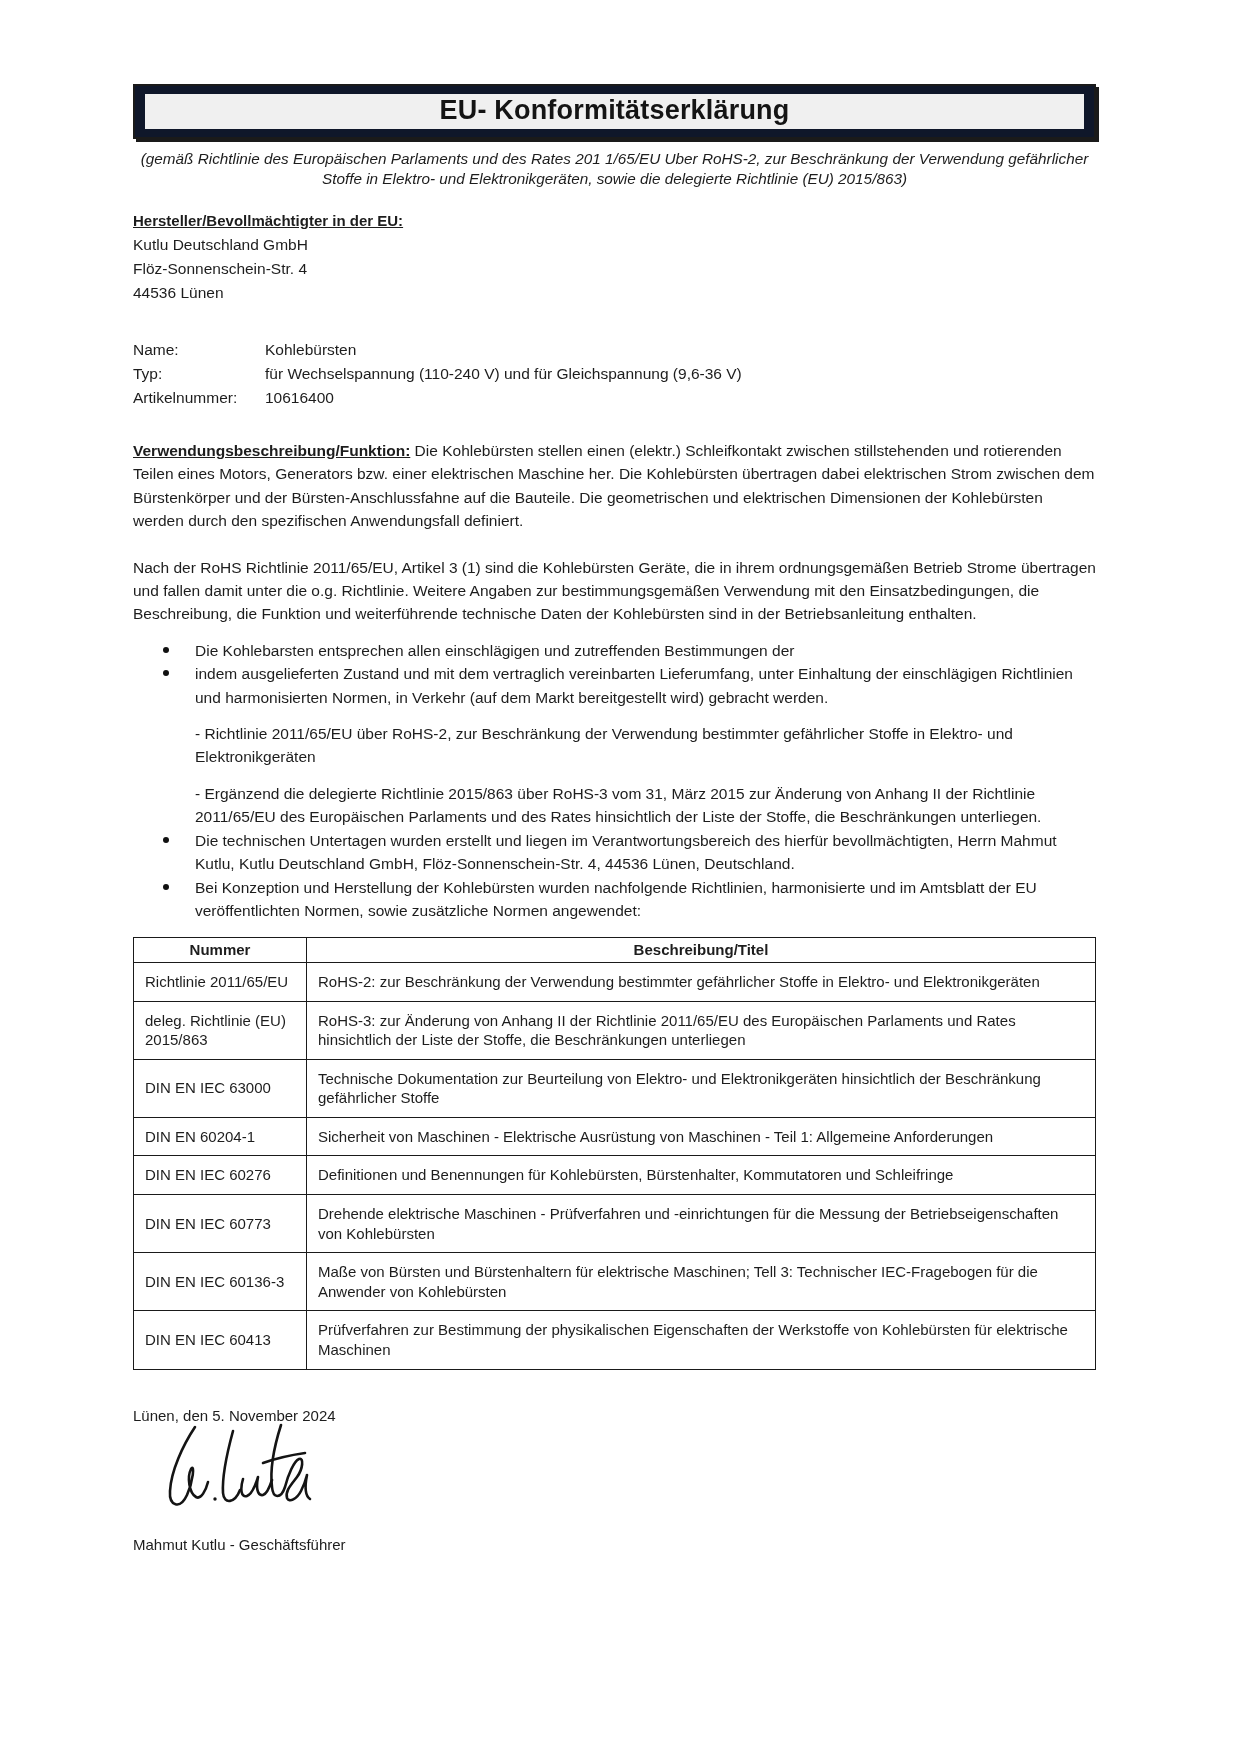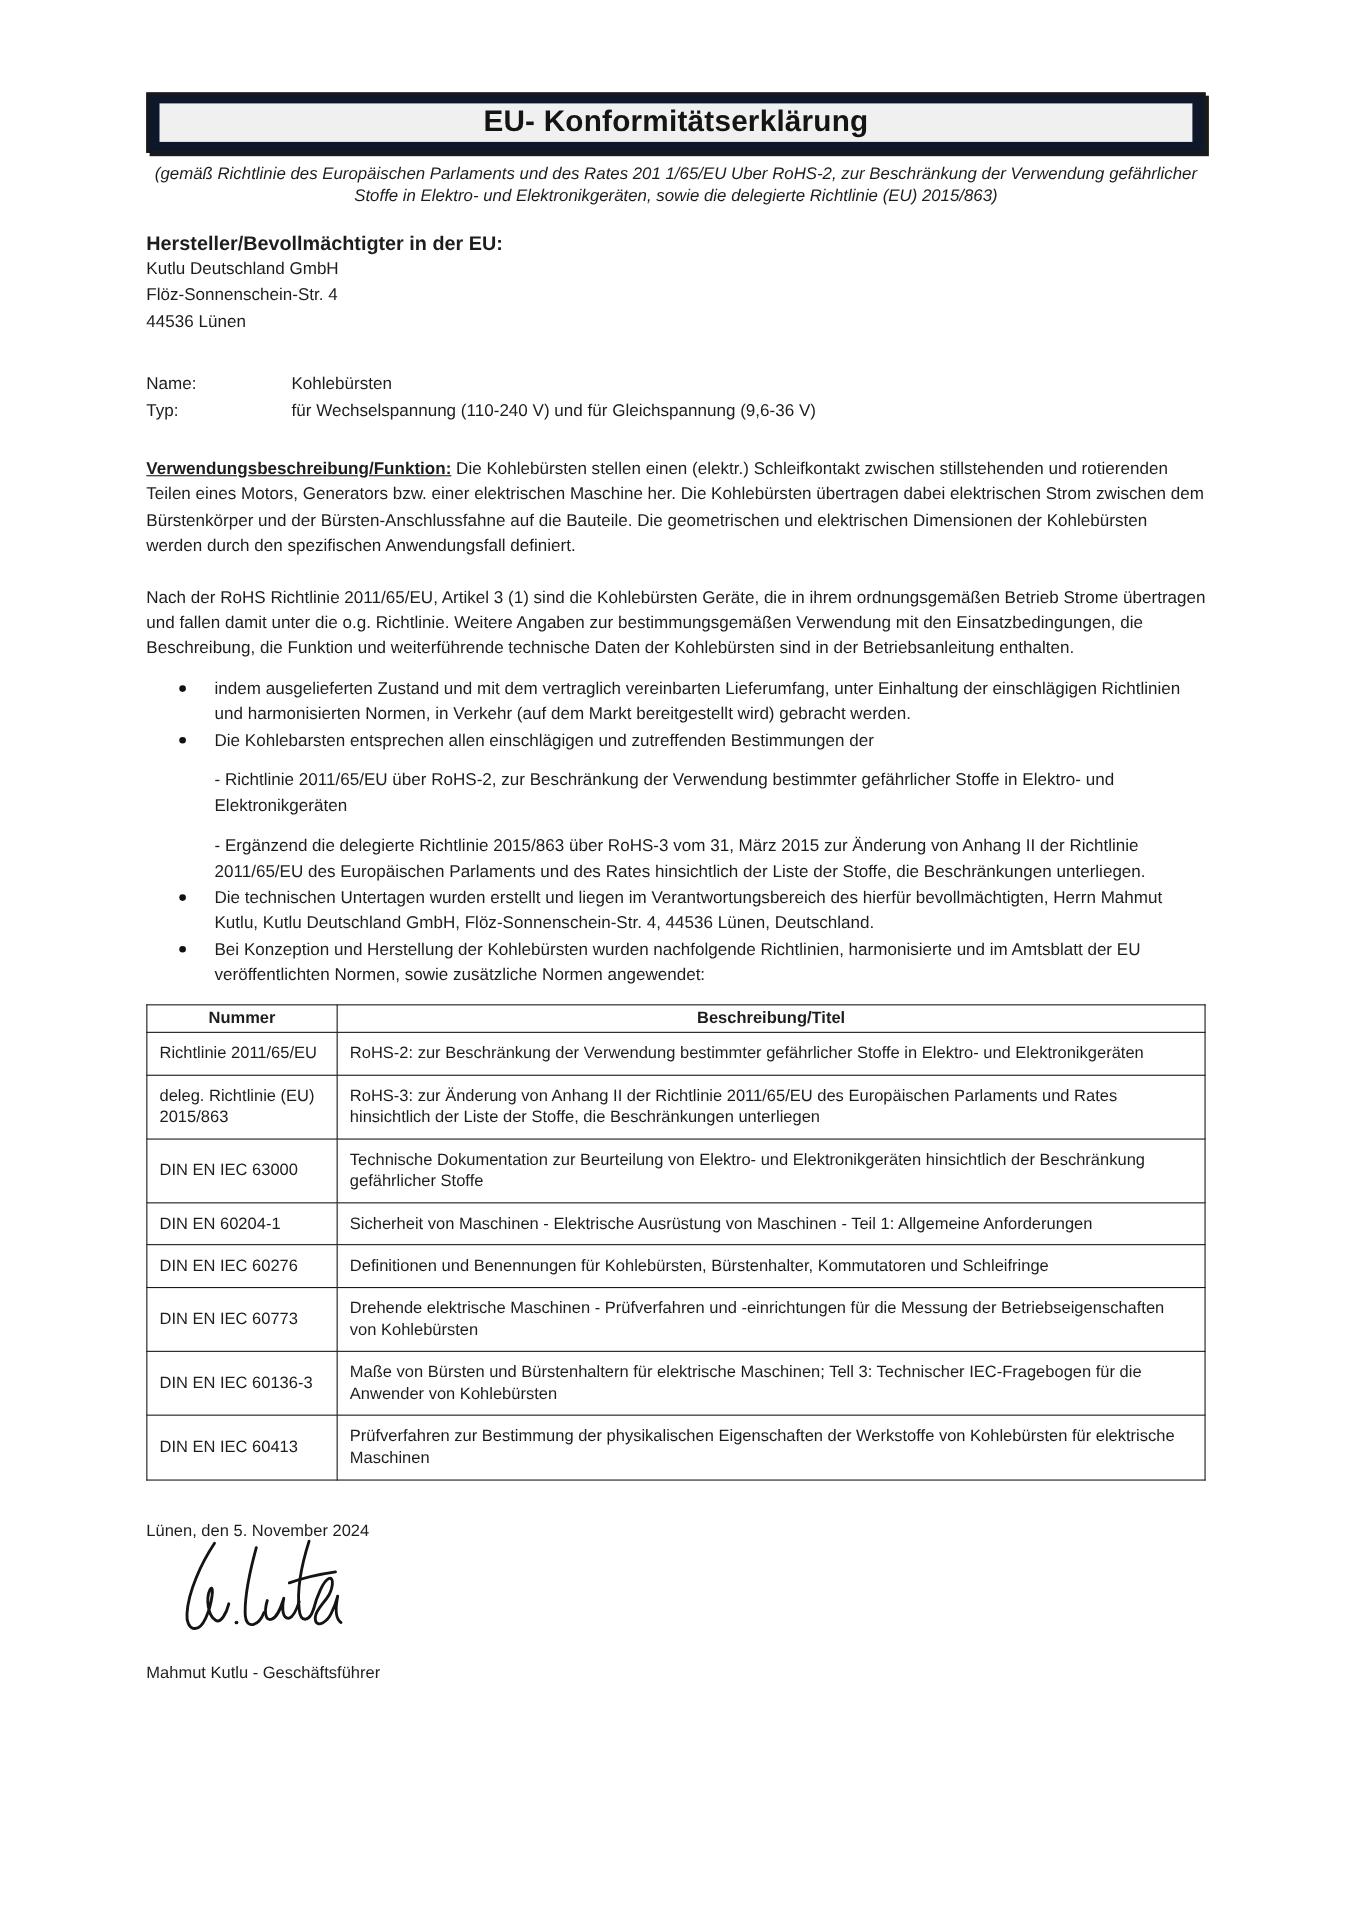--- a/index.html
+++ b/index.html
@@ -30,22 +30,23 @@
   .subtitle {
     margin-top:10px;
     text-align:center;
     font-size:15.3px;
     line-height:20px;
     font-style:italic;
   }
 
   .section-heading {
     margin-top:20px;
-    font-size:18px;
+    font-size:15px;
     font-weight:bold;
+    text-decoration:underline;
     line-height:24px;
   }
   .addr-line { font-size:15.5px; line-height:24px; }
 
   .kv-block { margin-top:10px; }
   .kv-row { display:flex; font-size:15.5px; line-height:24px; }
   .kv-row .k { width:132px; flex:0 0 132px; }
   .kv-row .v { flex:1; }
 
   p.body-par { margin-top:23px; font-size:15.5px; line-height:23.4px; text-align:left; }
@@ -102,36 +103,40 @@
 
   <div class="kv-block" style="margin-top:33px;">
     <div class="kv-row">
       <span class="k">Name:</span>
       <span class="v">Kohlebürsten</span>
     </div>
     <div class="kv-row">
       <span class="k">Typ:</span>
       <span class="v">für Wechselspannung (110-240 V) und für Gleichspannung (9,6-36 V)</span>
     </div>
+    <div class="kv-row">
+      <span class="k">Artikelnummer:</span>
+      <span class="v">10616400</span>
+    </div>
   </div>
 
   <p class="body-par" style="margin-top:29px;"><span class="lead-bold">Verwendungsbeschreibung/Funktion:</span><span> Die Kohlebürsten stellen einen (elektr.) Schleifkontakt zwischen stillstehenden und rotierenden Teilen eines Motors, Generators bzw. einer elektrischen Maschine her. Die Kohlebürsten übertragen dabei elektrischen Strom zwischen dem Bürstenkörper und der Bürsten-Anschlussfahne auf die Bauteile. Die geometrischen und elektrischen Dimensionen der Kohlebürsten werden durch den spezifischen Anwendungsfall definiert.</span></p>
 
   <p class="body-par">Nach der RoHS Richtlinie 2011/65/EU, Artikel 3 (1) sind die Kohlebürsten Geräte, die in ihrem ordnungsgemäßen Betrieb Strome übertragen und fallen damit unter die o.g. Richtlinie. Weitere Angaben zur bestimmungsgemäßen Verwendung mit den Einsatzbedingungen, die Beschreibung, die Funktion und weiterführende technische Daten der Kohlebürsten sind in der Betriebsanleitung enthalten.</p>
 
   <div class="bullet-list">
 
     <div class="bullet-item">
       <span class="bullet-dot"></span>
+      <span>Die Kohlebarsten entsprechen allen einschlägigen und zutreffenden Bestimmungen der</span>
+    </div>
+
+    <div class="bullet-item">
+      <span class="bullet-dot"></span>
       <span>indem ausgelieferten Zustand und mit dem vertraglich vereinbarten Lieferumfang, unter Einhaltung der einschlägigen Richtlinien und harmonisierten Normen, in Verkehr (auf dem Markt bereitgestellt wird) gebracht werden.</span>
-    </div>
-
-    <div class="bullet-item">
-      <span class="bullet-dot"></span>
-      <span>Die Kohlebarsten entsprechen allen einschlägigen und zutreffenden Bestimmungen der</span>
     </div>
     <div class="sub-item">- Richtlinie 2011/65/EU über RoHS-2, zur Beschränkung der Verwendung bestimmter gefährlicher Stoffe in Elektro- und Elektronikgeräten</div>
     <div class="sub-item">- Ergänzend die delegierte Richtlinie 2015/863 über RoHS-3 vom 31, März 2015 zur Änderung von Anhang II der Richtlinie 2011/65/EU des Europäischen Parlaments und des Rates hinsichtlich der Liste der Stoffe, die Beschränkungen unterliegen.</div>
 
     <div class="bullet-item">
       <span class="bullet-dot"></span>
       <span>Die technischen Untertagen wurden erstellt und liegen im Verantwortungsbereich des hierfür bevollmächtigten, Herrn Mahmut Kutlu, Kutlu Deutschland GmbH, Flöz-Sonnenschein-Str. 4, 44536 Lünen, Deutschland.</span>
     </div>
 
     <div class="bullet-item">

